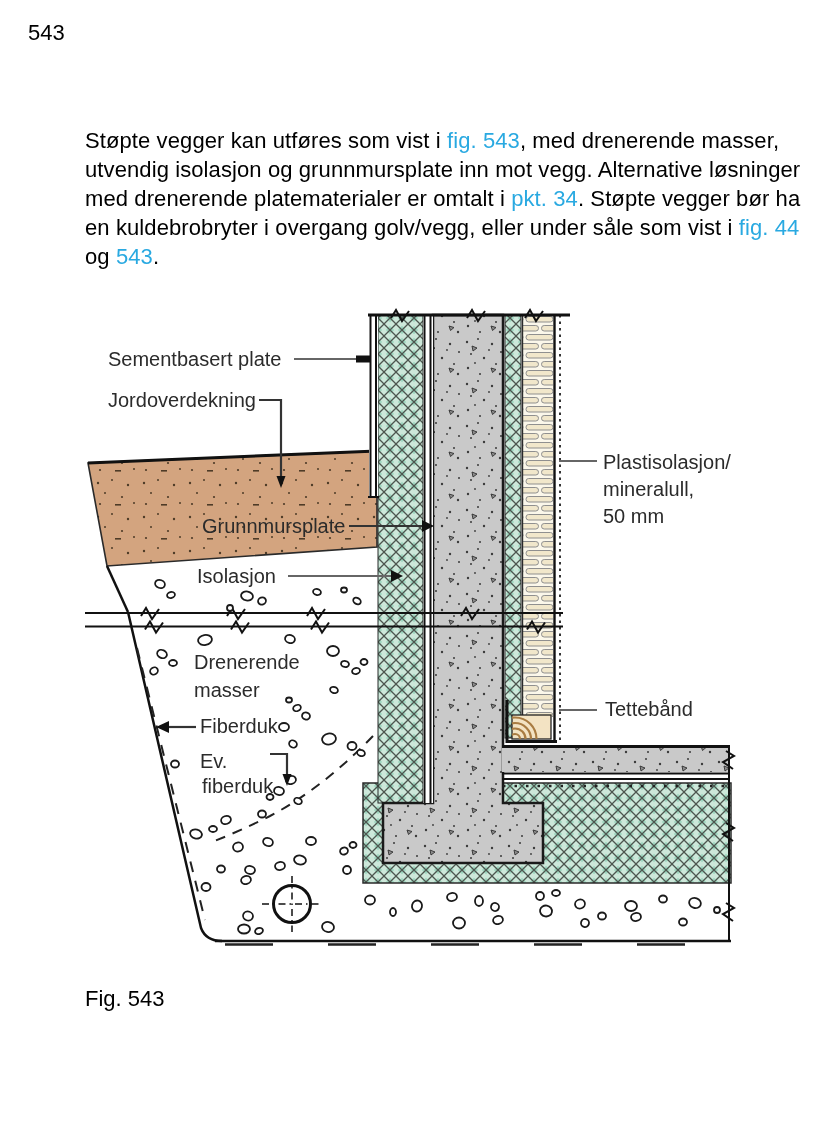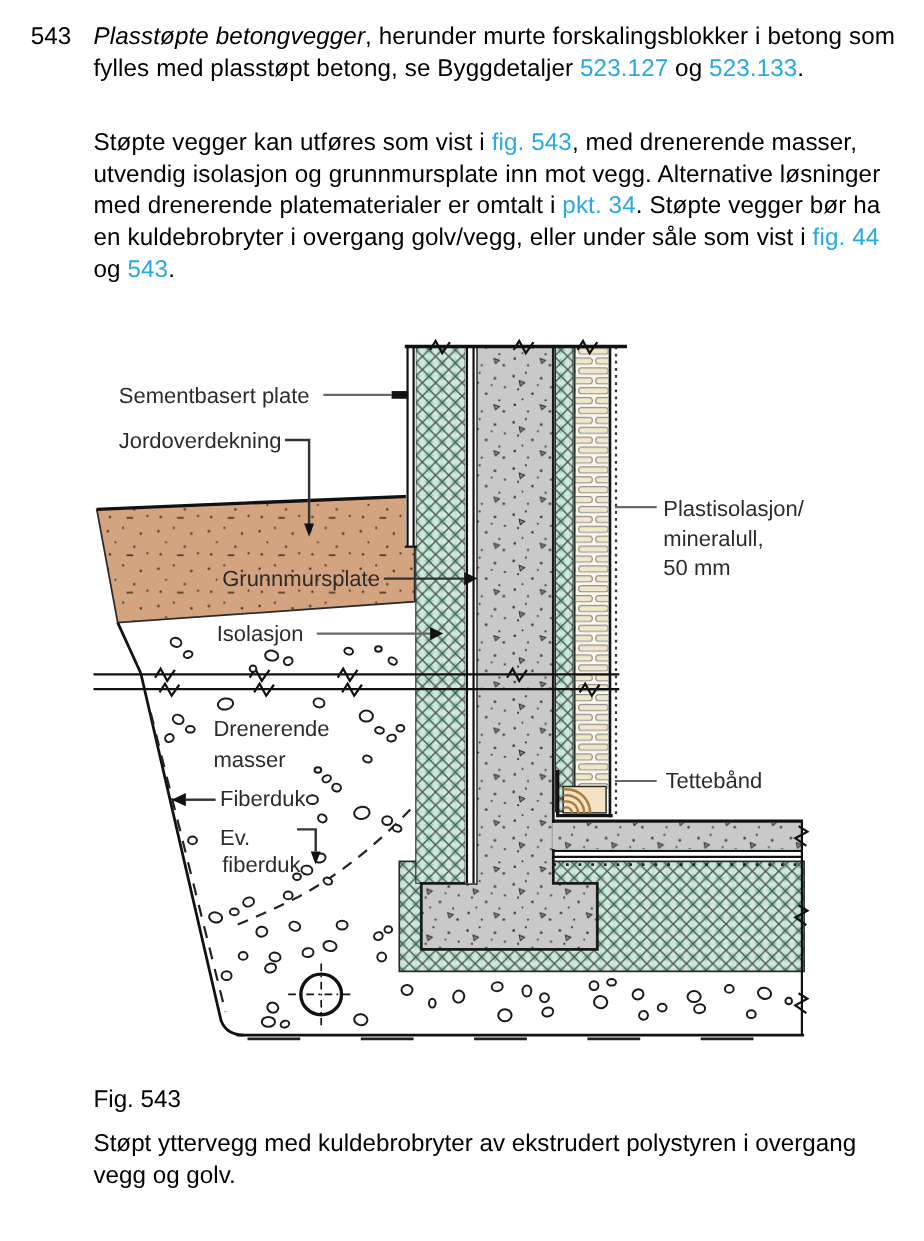--- a/index.html
+++ b/index.html
@@ -3,38 +3,37 @@
 <meta charset="utf-8">
 <style>
   html,body{margin:0;padding:0;background:#ffffff;}
   body{width:840px;height:1128px;position:relative;overflow:hidden;
        font-family:"Liberation Sans", sans-serif;color:#000;}
   .page{position:absolute;inset:0;background:#fff;border-radius:32px;}
   .para-num{position:absolute;left:28px;top:18px;font-size:22px;line-height:29px;}
   .body-text{position:absolute;left:85px;width:737px;font-size:22px;line-height:29px;
              letter-spacing:0.1px;}
   #p1{top:18px;}
-  #p2{top:114px;}
+  #p2{top:126px;}
   .seg-italic{font-style:italic;}
   .seg-link{color:var(--color-link,#29a9e1);}
   #fig-label{position:absolute;left:85px;top:984px;font-size:22px;line-height:29px;}
   #fig-caption{position:absolute;left:85px;top:1024px;width:737px;font-size:22px;line-height:29px;}
   #diagram{position:absolute;left:0;top:290px;}
   .dlabel{font-family:"Liberation Sans", sans-serif;font-size:20px;fill:#2b2b2b;}
   .leader{stroke:#666;stroke-width:2;fill:none;}
   .leader-dark{stroke:#333;stroke-width:2.2;fill:none;}
   .arrow{fill:#111;stroke:none;}
 </style>
 </head>
 <body>
 
 <div class="page">
 
   <div class="para-num">543</div>
-  <div class="body-text" id="p1"><span class="seg-italic">Plasstøpte betongvegger</span><span class="seg-normal">, herunder murte forskalingsblokker i betong som fylles med plasstøpt betong, se Byggdetaljer </span><span class="seg-link">523.127</span><span class="seg-normal"> og </span><span class="seg-link">523.133</span><span class="seg-normal">.</span></div>
   <div class="body-text" id="p2"><span class="seg-normal">Støpte vegger kan utføres som vist i </span><span class="seg-link">fig. 543</span><span class="seg-normal">, med drenerende masser, utvendig isolasjon og grunnmursplate inn mot vegg. Alternative løsninger med drenerende platematerialer er omtalt i </span><span class="seg-link">pkt. 34</span><span class="seg-normal">. Støpte vegger bør ha en kuldebrobryter i overgang golv/vegg, eller under såle som vist i </span><span class="seg-link">fig. 44</span><span class="seg-normal"> og </span><span class="seg-link">543</span><span class="seg-normal">.</span></div>
 
   <svg id="diagram" width="840" height="680" viewBox="0 290 840 680" xmlns="http://www.w3.org/2000/svg">
     <defs>
       <pattern id="pat-green" width="12" height="12" patternUnits="userSpaceOnUse">
         <rect width="12" height="12" fill="var(--color-insulation_base,#cde8da)"></rect>
         <polygon points="6,1.8 10.2,6 6,10.2 1.8,6" fill="var(--color-insulation_dark,#9fd6c0)"></polygon>
         <path d="M0,0 L12,12 M12,0 L0,12 M-2,10 L2,14 M10,-2 L14,2" stroke="#4d564f" stroke-width="1.3" fill="none"></path>
       </pattern>
       <pattern id="pat-concrete" width="42" height="42" patternUnits="userSpaceOnUse">
@@ -274,14 +273,13 @@
       <text class="dlabel" x="200" y="768">Ev.</text>
       <text class="dlabel" x="202" y="793">fiberduk</text>
       <text class="dlabel" x="603" y="469">Plastisolasjon/</text>
       <text class="dlabel" x="603" y="496">mineralull,</text>
       <text class="dlabel" x="603" y="523">50 mm</text>
       <text class="dlabel" x="605" y="716">Tettebånd</text>
     </g>
   </svg>
 
   <div id="fig-label">Fig. 543</div>
-  <div id="fig-caption">Støpt yttervegg med kuldebrobryter av ekstrudert polystyren i overgang vegg og golv.</div>
 </div>
 
 </body></html>

